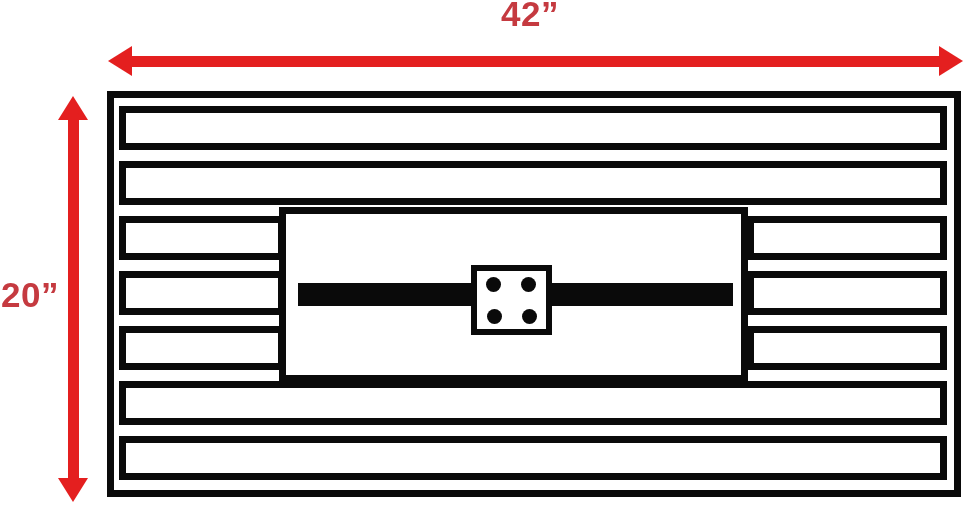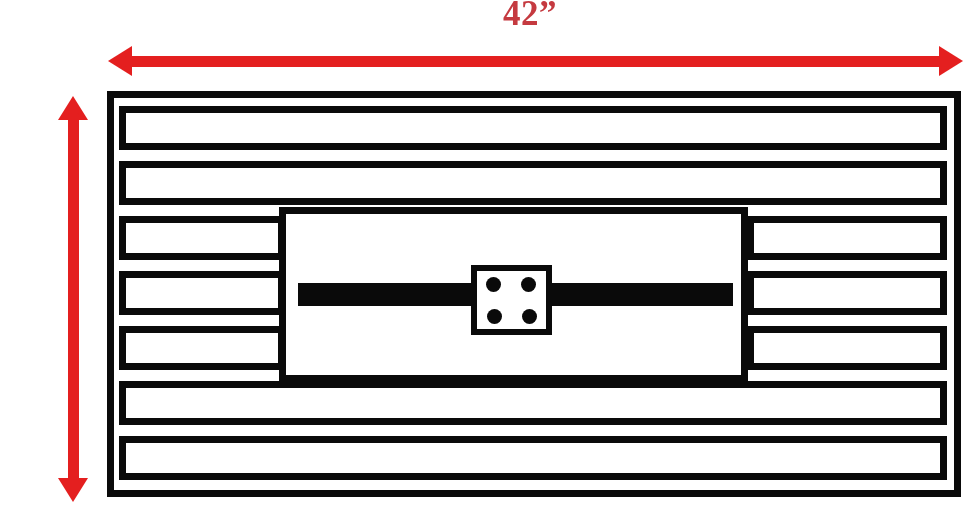--- a/index.html
+++ b/index.html
@@ -6,21 +6,21 @@
     margin: 0;
     padding: 0;
     background: #ffffff;
   }
   .canvas {
     position: relative;
     width: 967px;
     height: 506px;
     overflow: hidden;
     background: var(--background, #ffffff);
-    font-family: Liberation Serif, serif;
+    font-family: Liberation Sans, sans-serif;
   }
 
   
   .dim-h-label {
     position: absolute;
     left: 450px;
     top: -4px;
     width: 160px;
     text-align: center;
     font-size: 35px;
@@ -183,20 +183,21 @@
 
 <div class="canvas">
 
   <div class="dim-h-label">42”</div>
   <div class="dim-h-arrow">
     <span class="head-left"></span>
     <span class="shaft"></span>
     <span class="head-right"></span>
   </div>
 
+  <div class="dim-v-label">20”</div>
   <div class="dim-v-arrow">
     <span class="head-top"></span>
     <span class="shaft"></span>
     <span class="head-bottom"></span>
   </div>
 
   <div class="table-frame">
     <div class="slat full   row1"></div>
     <div class="slat full   row2"></div>
     <div class="slat s-left row3"></div>

